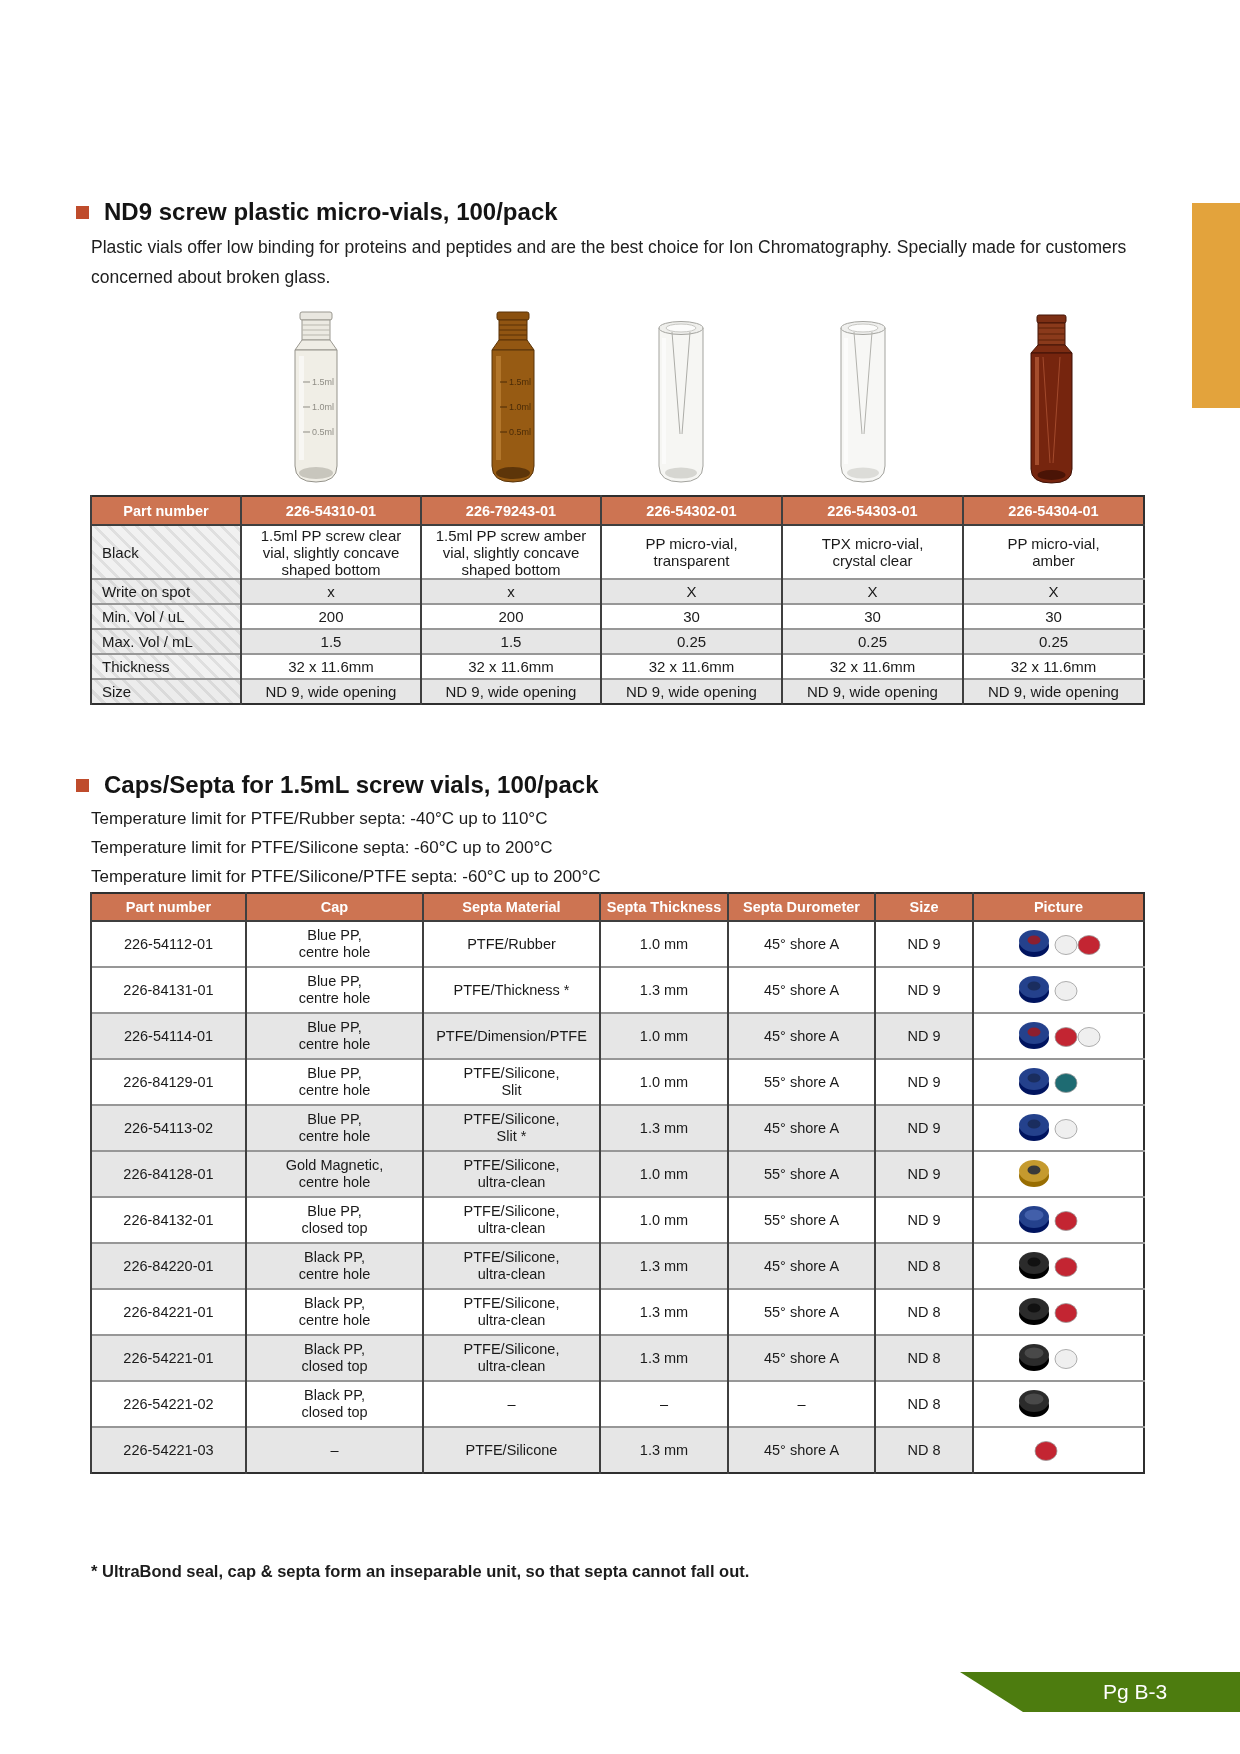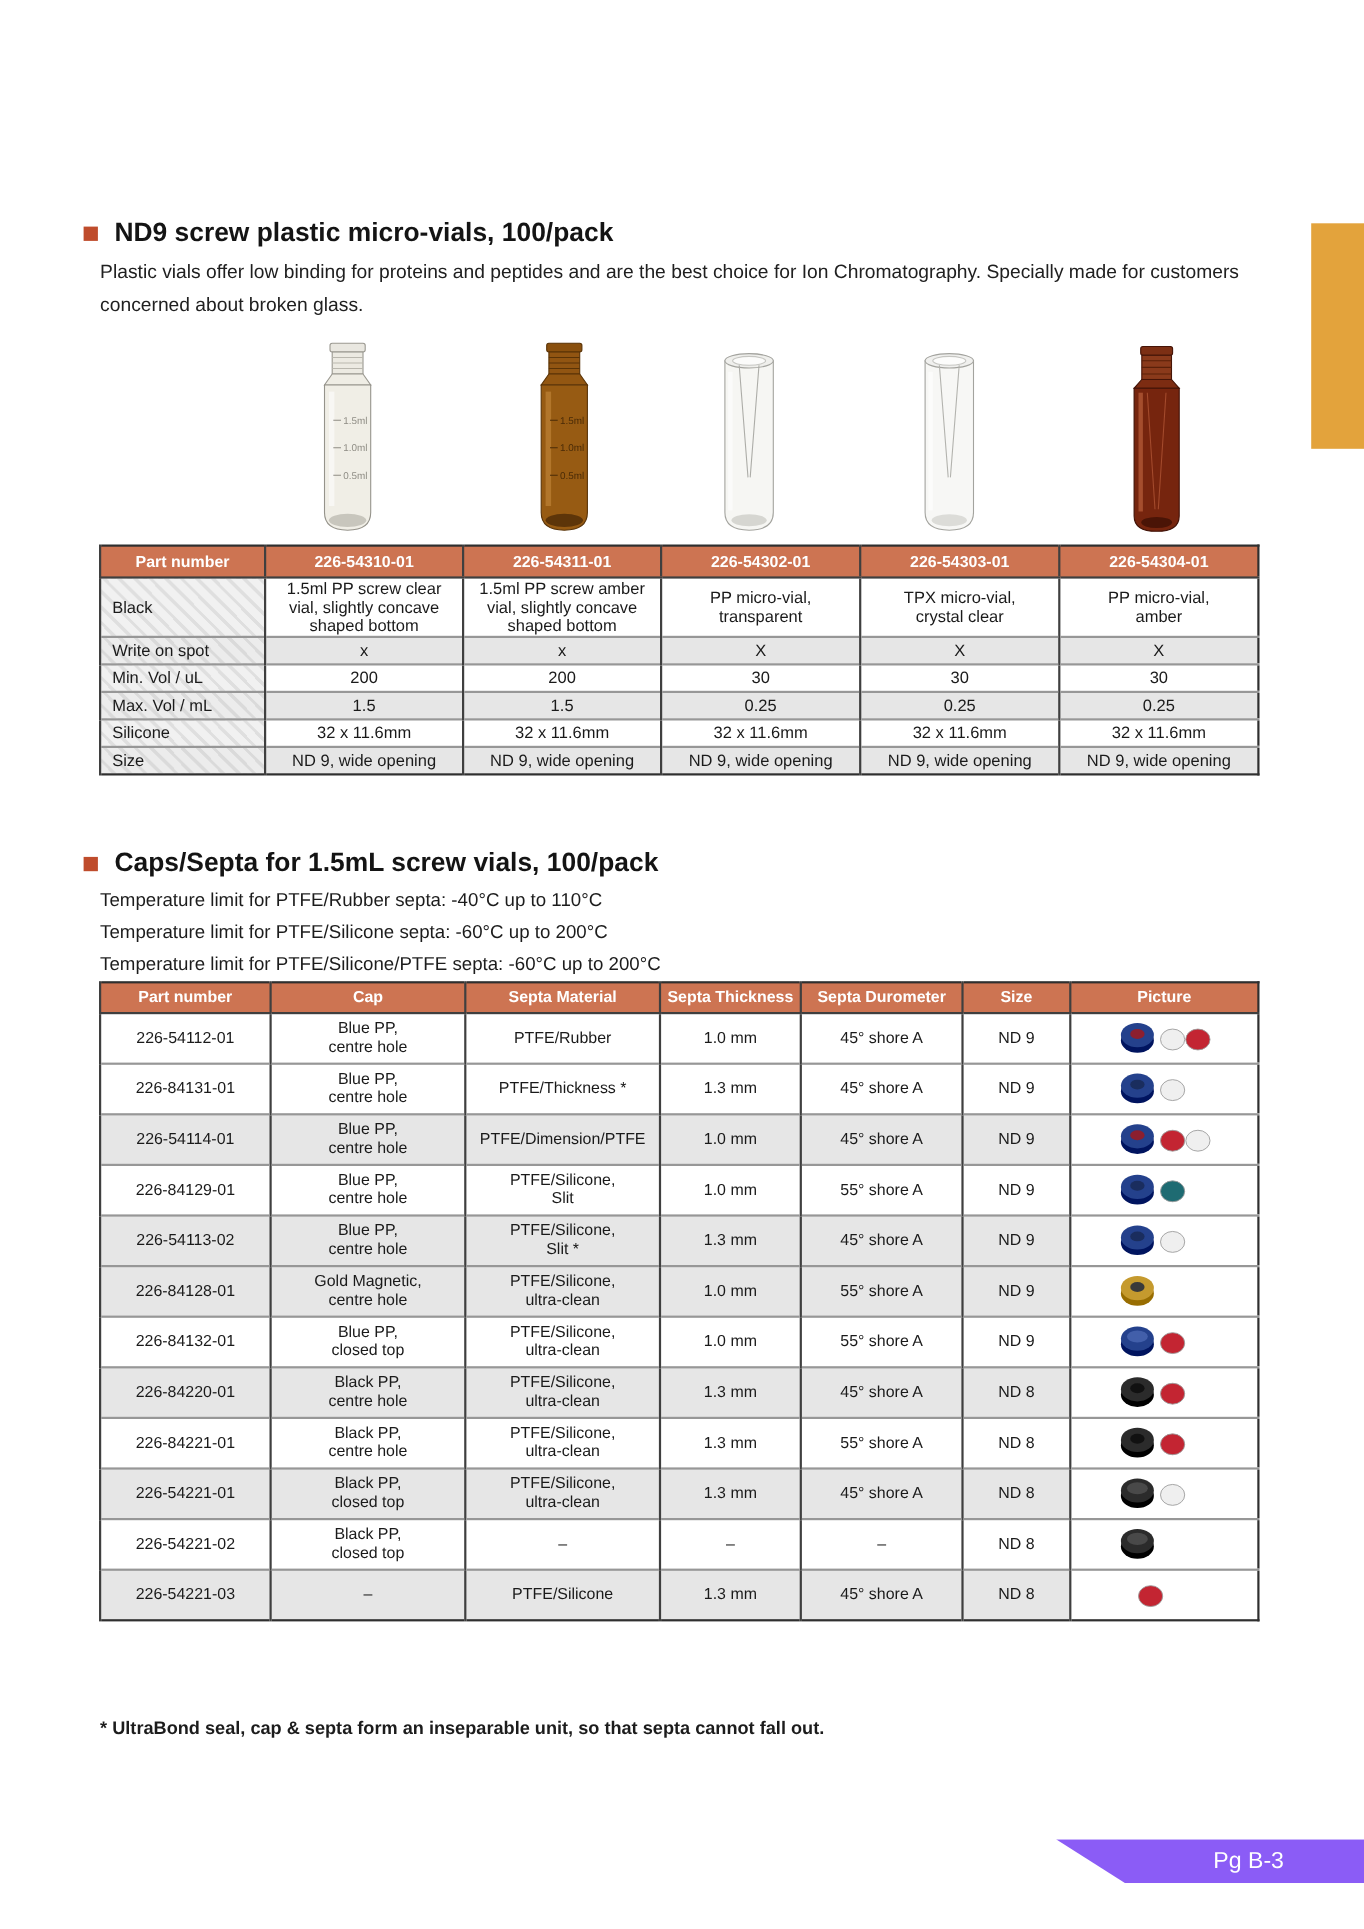--- a/index.html
+++ b/index.html
@@ -36,21 +36,21 @@
   #t2 th{height:26px;}
   #t2 td{height:44px;font-size:14.5px;}
   tr.shade td{background:#e6e6e6;}
   tr.shade td.pic, td.pic{background:#ffffff;}
   td.lbl{text-align:left;padding-left:10px;
      background:repeating-linear-gradient(45deg,#f1f1f1 0 7px,#dfdfdf 7px 10px) !important;}
   tr.shade td.lbl{background:repeating-linear-gradient(45deg,#ececec 0 7px,#dadada 7px 10px) !important;}
 
   #footnote{position:absolute;left:91px;top:1562px;font-size:16.5px;font-weight:600;color:#1c1c1c;}
 
-  .footer-banner{position:absolute;left:960px;top:1672px;width:280px;height:40px;background:#8b5cf6;
+  .footer-banner{position:absolute;left:960px;top:1672px;width:280px;height:40px;background:#4d7c0f;
       clip-path:polygon(0 0,100% 0,100% 100%,22.5% 100%);
       display:flex;align-items:center;}
   .footer-banner .pg{color:#fff;font-size:21px;margin-left:143px;}
 
   .side-tab{position:absolute;left:1192px;top:203px;width:48px;height:205px;background:#e3a33c;}
 </style>
 </head>
 <body>
 
 <div class="page">
@@ -144,21 +144,21 @@
         <col style="width:180px">
         <col style="width:180px">
       <col style="width:181px">
         <col style="width:181px">
         <col style="width:181px">
     </colgroup>
   <thead>
         <tr>
           <th>Part number</th>
           <th>226-54310-01</th>
-          <th>226-54311-01</th>
+          <th>226-79243-01</th>
           <th>226-54302-01</th>
           <th>226-54303-01</th>
           <th>226-54304-01</th>
         </tr>
       </thead>
       <tbody>
         <tr class="type-row">
           <td class="lbl">Black</td>
           <td>1.5ml PP screw clear
 vial, slightly concave
@@ -191,21 +191,21 @@
         </tr>
         <tr class="shade">
           <td class="lbl">Max. Vol / mL</td>
           <td>1.5</td>
           <td>1.5</td>
           <td>0.25</td>
           <td>0.25</td>
           <td>0.25</td>
         </tr>
         <tr>
-          <td class="lbl">Silicone</td>
+          <td class="lbl">Thickness</td>
           <td>32 x 11.6mm</td>
           <td>32 x 11.6mm</td>
           <td>32 x 11.6mm</td>
           <td>32 x 11.6mm</td>
           <td>32 x 11.6mm</td>
         </tr>
         <tr class="shade">
           <td class="lbl">Size</td>
           <td>ND 9, wide opening</td>
           <td>ND 9, wide opening</td>

